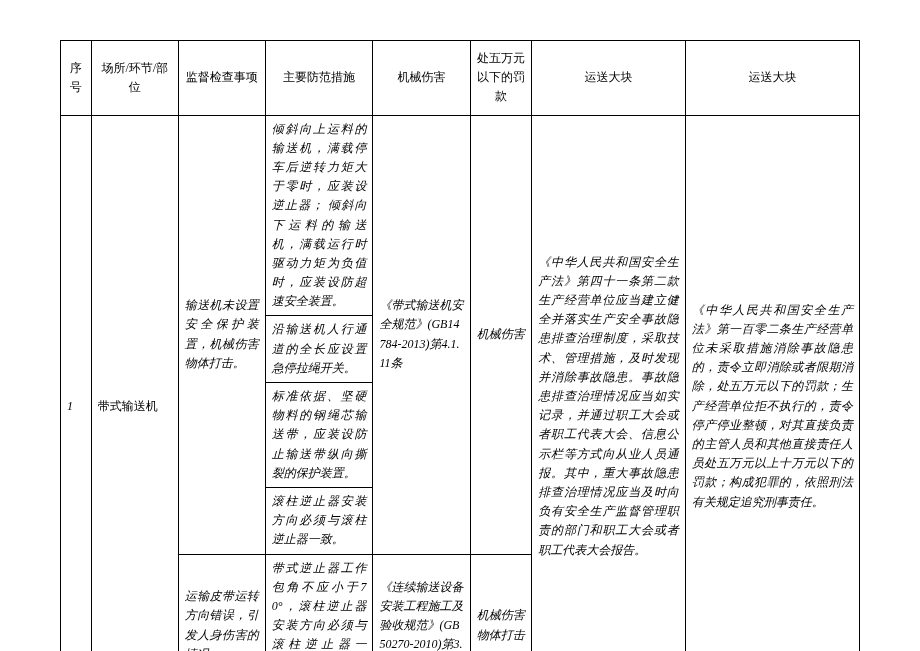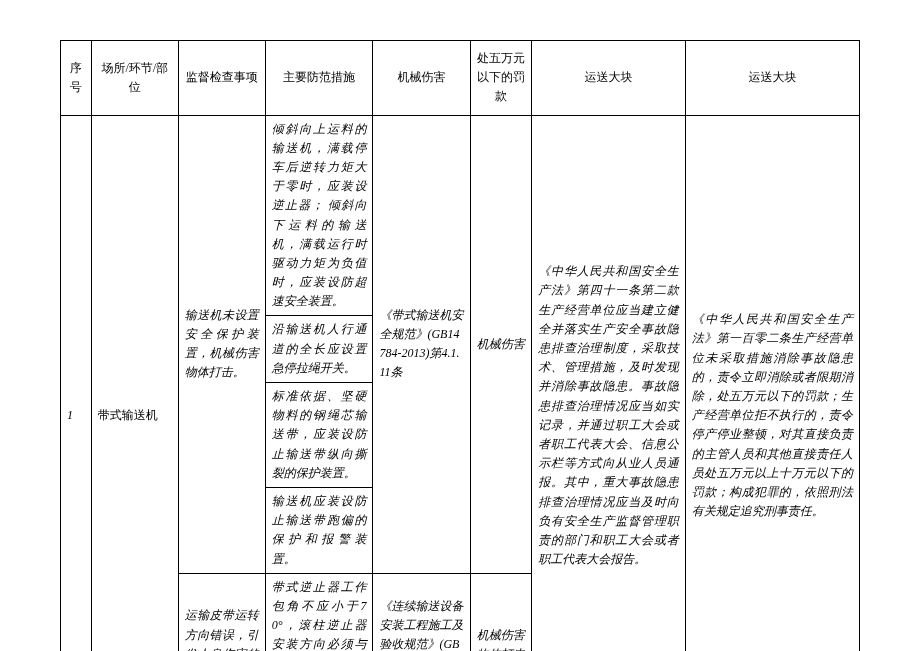--- a/index.html
+++ b/index.html
@@ -77,21 +77,21 @@
       <td rowspan="5" class="left-justify">《中华人民共和国安全生产法》第四十一条第二款生产经营单位应当建立健全并落实生产安全事故隐患排查治理制度，采取技术、管理措施，及时发现并消除事故隐患。事故隐患排查治理情况应当如实记录，并通过职工大会或者职工代表大会、信息公示栏等方式向从业人员通报。其中，重大事故隐患排查治理情况应当及时向负有安全生产监督管理职责的部门和职工大会或者职工代表大会报告。</td>
       <td rowspan="5" class="left-justify">《中华人民共和国安全生产法》第一百零二条生产经营单位未采取措施消除事故隐患的，责令立即消除或者限期消除，处五万元以下的罚款；生产经营单位拒不执行的，责令停产停业整顿，对其直接负责的主管人员和其他直接责任人员处五万元以上十万元以下的罚款；构成犯罪的，依照刑法有关规定追究刑事责任。</td>
     </tr>
     <tr>
       <td class="left-justify">沿输送机人行通道的全长应设置急停拉绳开关。</td>
     </tr>
     <tr>
       <td class="left-justify">标准依据、坚硬物料的钢绳芯输送带，应装设防止输送带纵向撕裂的保护装置。</td>
     </tr>
     <tr>
-      <td class="left-justify">输送机应装设防止输送带跑偏的保护和报警装置。</td>
+      <td class="left-justify">滚柱逆止器安装方向必须与滚柱逆止器一致。</td>
     </tr>
     <tr>
       <td class="left-justify">运输皮带运转方向错误，引发人身伤害的情况。</td>
       <td class="left-justify">带式逆止器工作包角不应小于70°，滚柱逆止器安装方向必须与滚柱逆止器一致，安装后减速器应运转灵活。</td>
       <td class="center">《连续输送设备安装工程施工及验收规范》(GB50270-2010)第3.0.10条</td>
       <td class="center">机械伤害物体打击</td>
     </tr>
   </tbody>
 </table>
 

